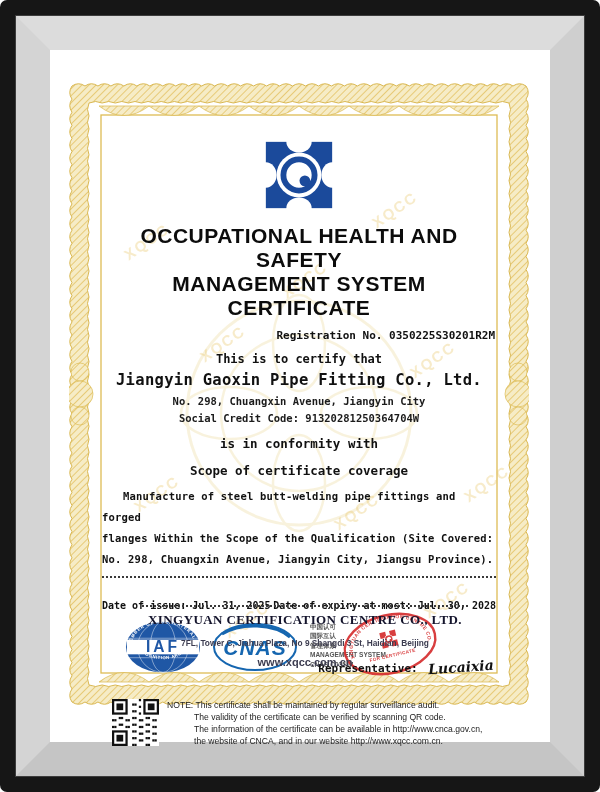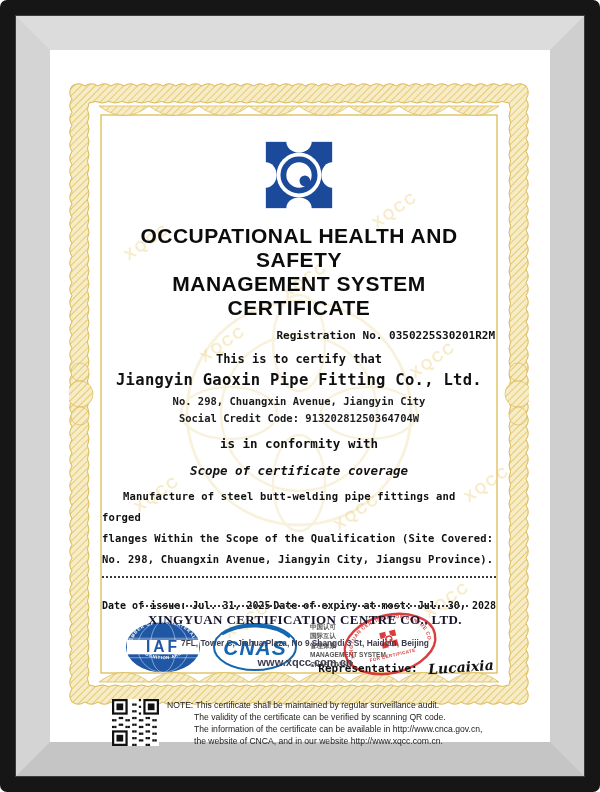--- a/index.html
+++ b/index.html
@@ -13,21 +13,21 @@
   .content{position:absolute;inset:33px;text-align:center;}
   .logo{display:block;margin:20px auto 0;}
   .title{margin-top:10px;font-family:"Liberation Sans",sans-serif;font-weight:bold;font-size:21px;line-height:24px;letter-spacing:.5px;color:#0c0c0c;}
   .reg{margin-top:9px;text-align:right;font-size:11px;font-weight:bold;padding-right:1px;}
   .intro{margin-top:10px;font-size:12px;font-weight:bold;}
   .company{margin-top:5px;font-size:15.5px;font-weight:bold;letter-spacing:.3px;}
   .addr{margin-top:6px;font-size:10.5px;font-weight:bold;color:#1b1b1b;}
   .code{margin-top:5px;font-size:10.5px;font-weight:bold;color:#1b1b1b;}
   .conf{margin-top:12px;font-size:12.5px;font-weight:bold;}
   .std{margin-top:7px;font-size:13px;font-weight:bold;}
-  .scopeh{margin-top:12px;font-size:12.5px;font-weight:bold;font-style:italic;}
+  .scopeh{margin-top:12px;font-size:12.5px;font-weight:bold;}
   .scope{margin-top:8px;text-align:left;font-size:10.5px;font-weight:bold;line-height:21px;letter-spacing:.2px;}
   .scope .l1{text-indent:2em;}
   .dotline{margin-top:6px;border-top:2px dotted #3a3a3a;height:0;}
   .dates{margin-top:22px;display:flex;justify-content:space-between;font-size:10px;font-weight:bold;}
   .sealband{position:relative;margin-top:6px;height:62px;text-align:left;}
   .iaf{position:absolute;left:22px;top:3px;}
   .cnas{position:absolute;left:110px;top:3px;}
   .accr{position:absolute;left:208px;top:5px;font-family:"Liberation Sans",sans-serif;font-size:6.5px;line-height:1.45;color:#555;text-align:left;font-weight:bold;}
   .redseal{position:absolute;left:238px;top:-6px;transform:rotate(-13deg);opacity:.93;}
   .rep{position:absolute;right:2px;bottom:4px;font-size:11px;font-weight:bold;white-space:nowrap;}

